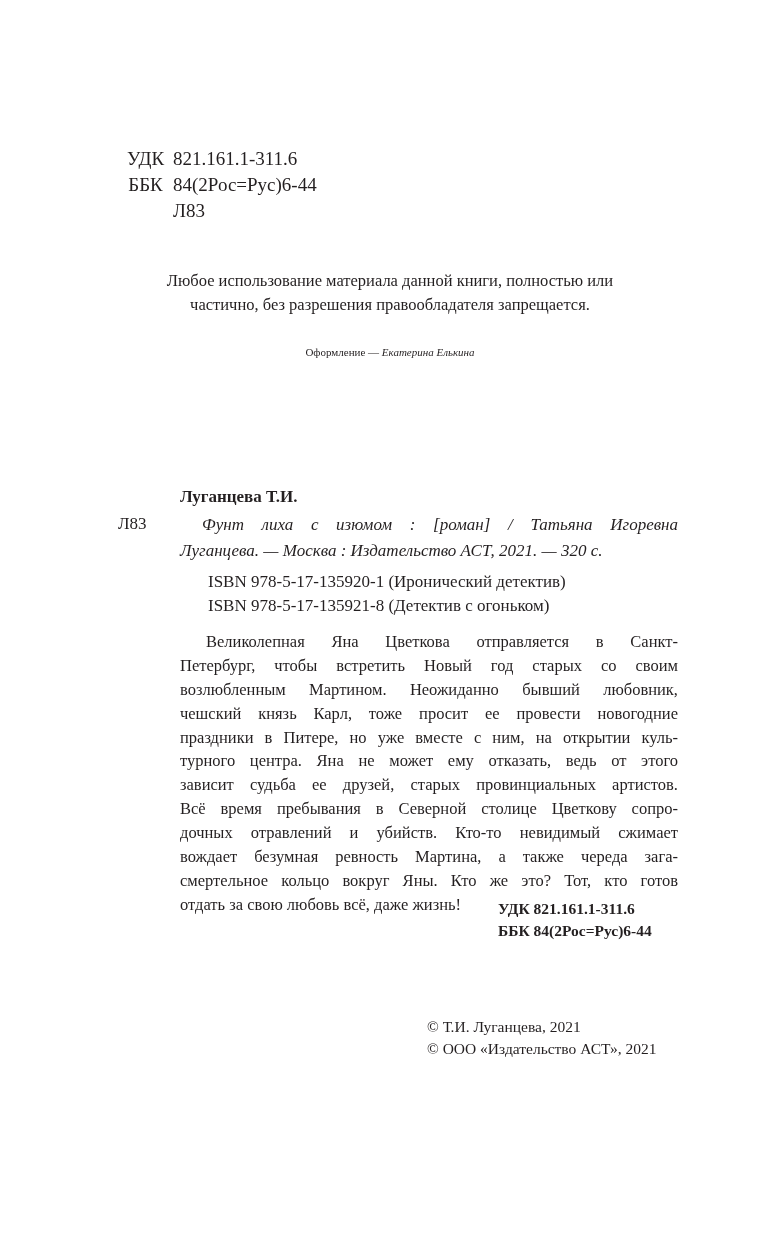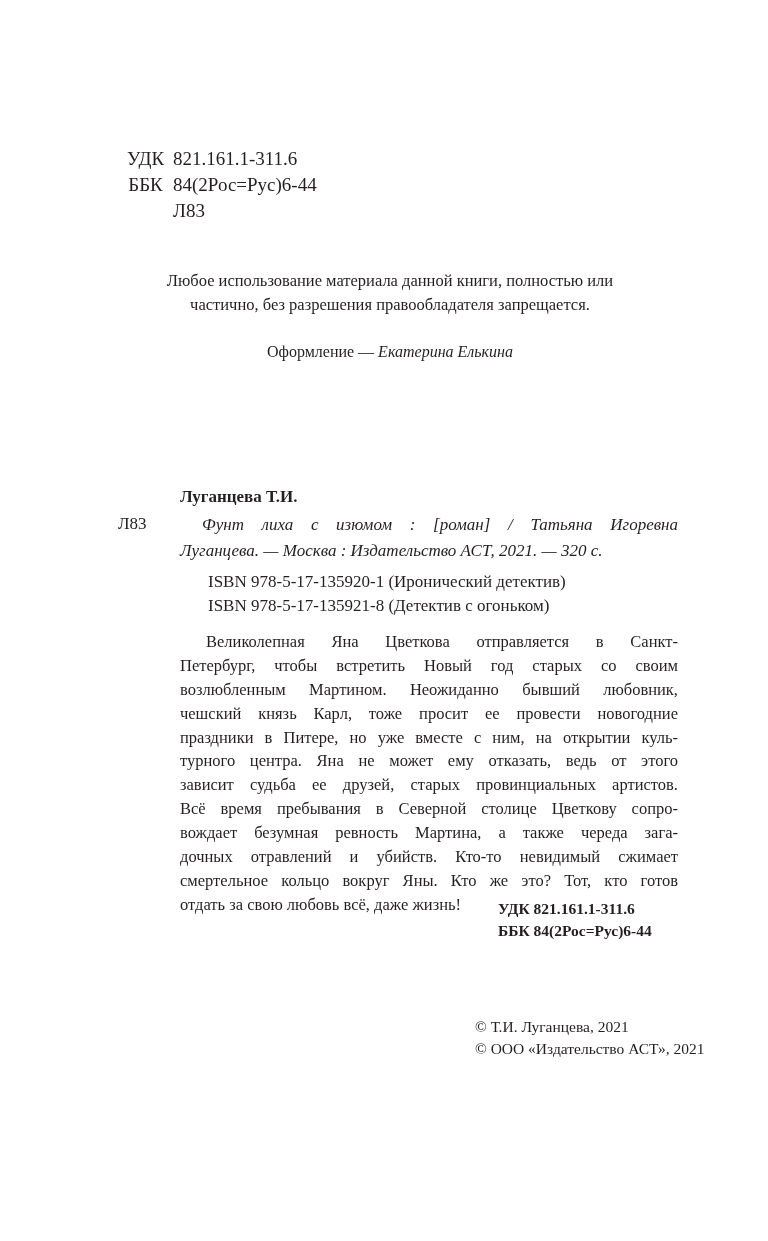--- a/index.html
+++ b/index.html
@@ -38,21 +38,21 @@
       text-align: center;
       font-size: 16.5px;
       line-height: 24px;
     }
 
     .design {
       left: 100px;
       width: 580px;
       top: 340px;
       text-align: center;
-      font-size: 16px;
+      font-size: 11px;
       line-height: 24px;
     }
     .design-name { font-style: italic; }
 
     
     .author {
       left: 180px;
       top: 485px;
       font-size: 17px;
       font-weight: bold;
@@ -107,21 +107,20 @@
       font-size: 15.5px;
       font-weight: bold;
       line-height: 22px;
     }
 
     .copyright {
       left: 427px;
       top: 1016px;
       font-size: 15.5px;
       line-height: 22px;
-      margin-left: 48px;
     }
   </style>
 </head>
 <body>
 
 <div class="abs class-block">
   <div class="class-row line">
     <span class="class-key">УДК</span>
     <span class="class-val">821.161.1-311.6</span>
   </div>
@@ -160,22 +159,22 @@
 
 <div class="abs annotation">
   <span class="ann-line first">Великолепная Яна Цветкова отправляется в Санкт-</span>
   <span class="ann-line">Петербург, чтобы встретить Новый год старых со своим</span>
   <span class="ann-line">возлюбленным Мартином. Неожиданно бывший любовник,</span>
   <span class="ann-line">чешский князь Карл, тоже просит ее провести новогодние</span>
   <span class="ann-line">праздники в Питере, но уже вместе с ним, на открытии куль-</span>
   <span class="ann-line">турного центра. Яна не может ему отказать, ведь от этого</span>
   <span class="ann-line">зависит судьба ее друзей, старых провинциальных артистов.</span>
   <span class="ann-line">Всё время пребывания в Северной столице Цветкову сопро-</span>
+  <span class="ann-line">дочных отравлений и убийств. Кто-то невидимый сжимает</span>
   <span class="ann-line">вождает безумная ревность Мартина, а также череда зага-</span>
-  <span class="ann-line">дочных отравлений и убийств. Кто-то невидимый сжимает</span>
   <span class="ann-line">смертельное кольцо вокруг Яны. Кто же это? Тот, кто готов</span>
   <span class="ann-line last">отдать за свою любовь всё, даже жизнь!</span>
 </div>
 
 <div class="abs class-bottom">
   <div class="line">УДК 821.161.1-311.6</div>
   <div class="line">ББК 84(2Рос=Рус)6-44</div>
 </div>
 
 <div class="abs copyright">

